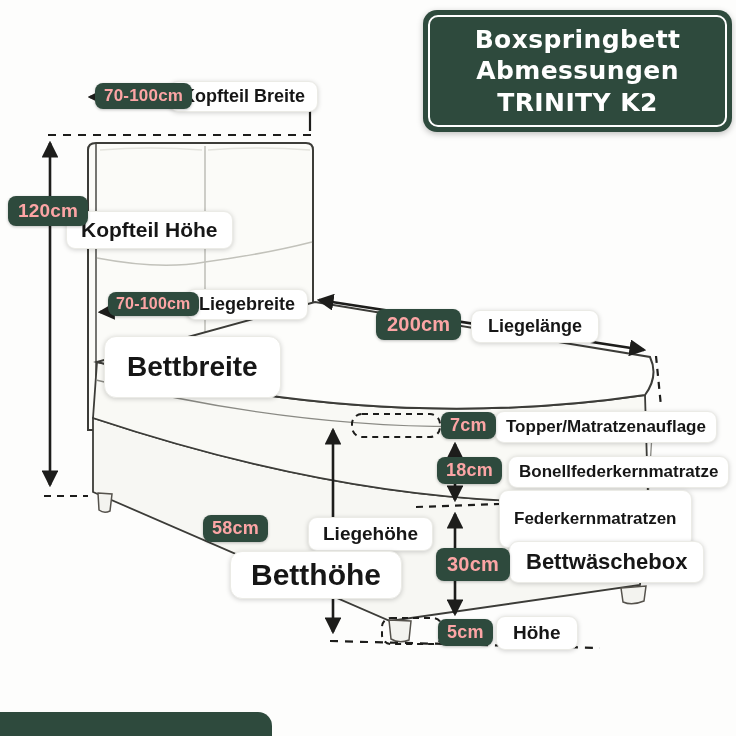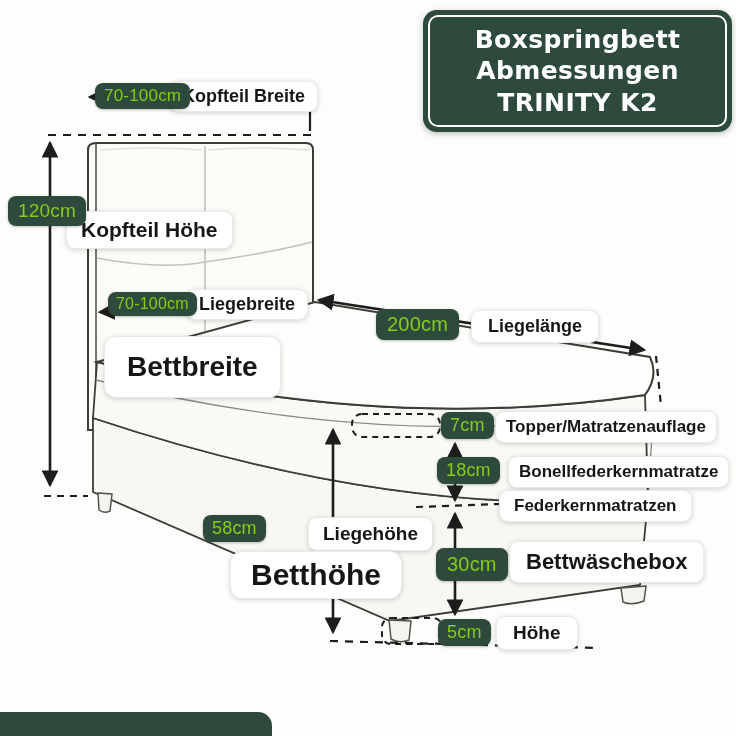--- a/index.html
+++ b/index.html
@@ -4,22 +4,22 @@
 <style>
   html,body{margin:0;padding:0;background:#ffffff;}
   #stage{
     position:relative;width:736px;height:736px;overflow:hidden;
     background:#fdfdfc;
     font-family:"Liberation Sans",sans-serif;
   }
   #bed-svg{position:absolute;left:0;top:0;}
   .badge{
     position:absolute;z-index:3;
-    background:var(--green);color:#84cc16;
-    font-weight:400;border-radius:8px;
+    background:var(--green);color:#fca5a5;
+    font-weight:700;border-radius:8px;
     padding:3px 9px;white-space:nowrap;
     box-shadow:0 1px 3px rgba(0,0,0,.25);
     letter-spacing:.2px;
   }
   .plate{
     position:absolute;z-index:2;
     background:#ffffff;color:#161616;
     font-weight:600;border-radius:9px;
     padding:4px 12px;white-space:nowrap;
     border:1px solid #ebebe6;
@@ -136,21 +136,21 @@
 
   <div class="badge" style="left:376px;top:309px;font-size:20px;padding:4px 11px;">200cm</div>
   <div class="plate" style="left:471px;top:310px;font-size:18px;padding:5px 16px;">Liegelänge</div>
 
   <div class="badge" style="left:441px;top:412px;font-size:18px;">7cm</div>
   <div class="plate" style="left:495px;top:411px;font-size:17px;padding:5px 10px;">Topper/Matratzenauflage</div>
 
   <div class="badge" style="left:437px;top:457px;font-size:18px;">18cm</div>
   <div class="plate" style="left:508px;top:456px;font-size:17px;padding:5px 10px;">Bonellfederkernmatratze</div>
 
-  <div class="plate" style="left:499px;top:490px;font-size:17px;padding:5px 14px;">Federkernmatratzen</div>
+  <div class="plate" style="left:499px;top:490px;font-size:17px;padding:18px 14px;">Federkernmatratzen</div>
 
   <div class="badge" style="left:203px;top:515px;font-size:18px;">58cm</div>
   <div class="plate" style="left:268px;top:517px;font-size:19px;padding:5px 14px;margin-left:40px;">Liegehöhe</div>
 
   <div class="plate big" style="left:230px;top:551px;font-size:30px;padding:6px 20px;">Betthöhe</div>
 
   <div class="badge" style="left:436px;top:548px;font-size:20px;padding:5px 11px;">30cm</div>
   <div class="plate" style="left:509px;top:541px;font-size:22px;padding:7px 16px;">Bettwäschebox</div>
 
   <div class="badge" style="left:438px;top:619px;font-size:18px;">5cm</div>

